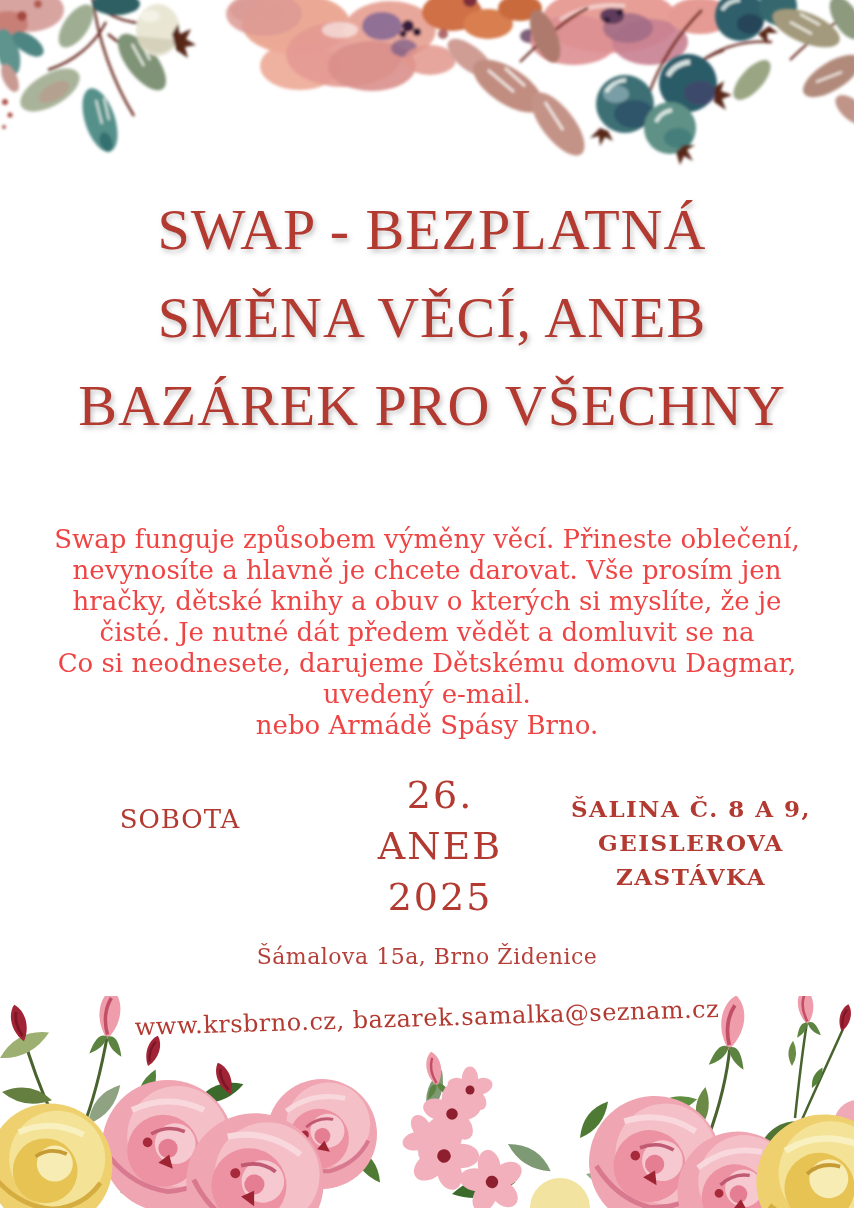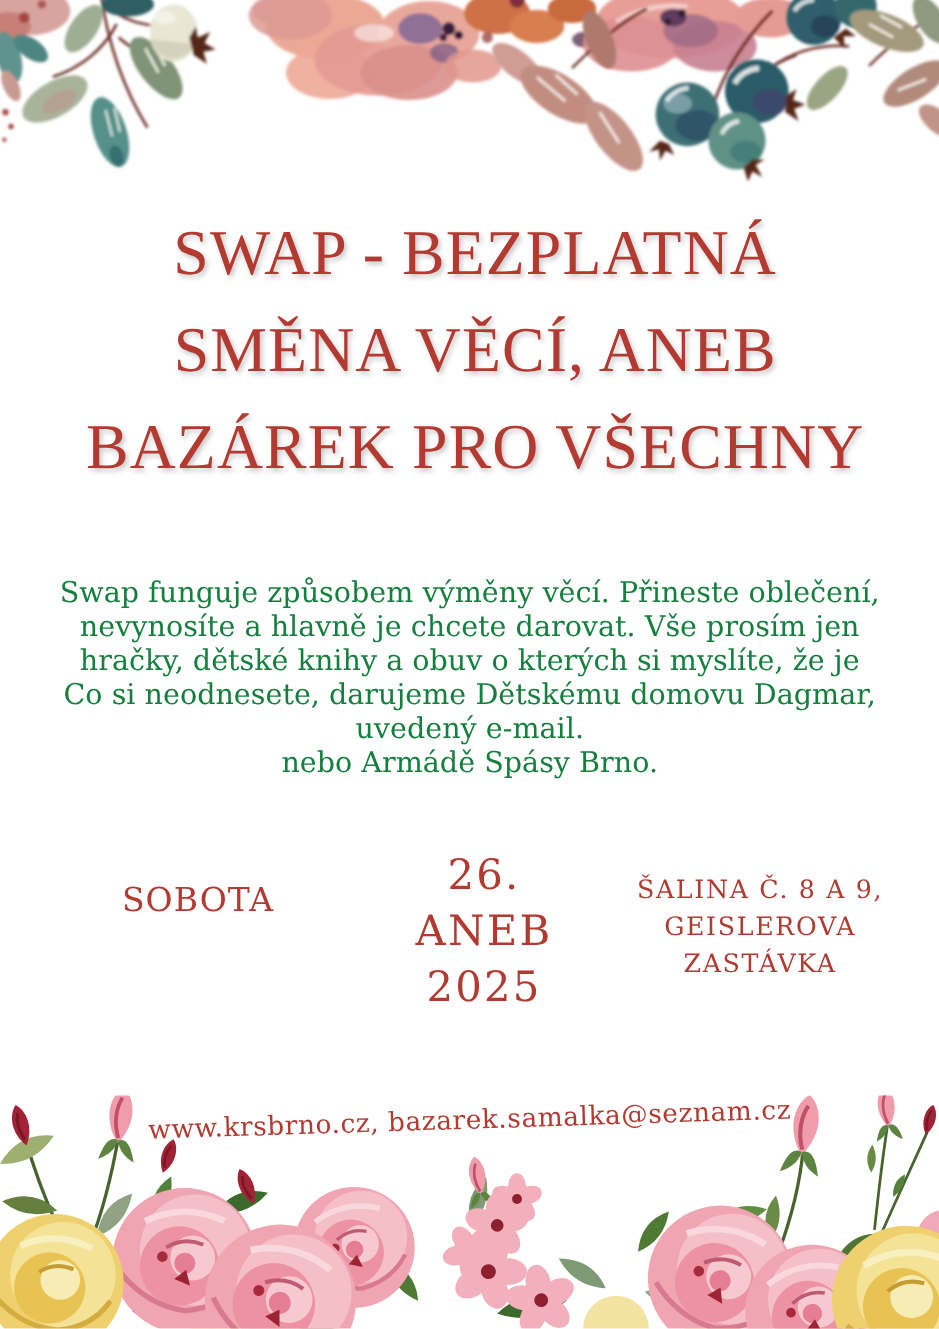--- a/index.html
+++ b/index.html
@@ -19,26 +19,26 @@
     text-align:center;z-index:2;
     font-family:"Liberation Serif", serif;
     font-size:58px;line-height:88px;letter-spacing:1px;
     color:#b23a31;
     text-shadow:2px 3px 5px rgba(90,90,90,0.35);
   }
   .body-block{
     position:absolute;top:524px;left:0;width:100%;
     text-align:center;z-index:2;
     font-size:26px;line-height:31px;
-    color:#15803d;
+    color:#ef4444;
   }
   .detail{position:absolute;text-align:center;z-index:2;color:#b23a31;}
-  .detail-day{left:60px;width:240px;top:800px;font-size:30px;line-height:38px;letter-spacing:1px;}
+  .detail-day{left:60px;width:240px;top:800px;font-size:26px;line-height:38px;letter-spacing:1px;}
   .detail-date{left:330px;width:220px;top:770px;font-size:38px;line-height:51px;letter-spacing:2px;}
-  .detail-location{left:566px;width:250px;top:792px;font-size:23px;line-height:34px;letter-spacing:1.5px;}
+  .detail-location{left:566px;width:250px;top:792px;font-size:23px;line-height:34px;letter-spacing:1.5px;font-weight:bold;}
   .address-line{
     position:absolute;top:944px;left:0;width:100%;text-align:center;z-index:2;
     font-size:22px;letter-spacing:0.5px;color:#b5403a;
   }
   .contact-line{
     position:absolute;top:1004px;left:0;width:100%;text-align:center;z-index:3;
     font-size:24px;letter-spacing:0.5px;color:#b23a31;
     transform:rotate(-1.8deg);
   }
 </style>
@@ -166,20 +166,21 @@
   <div class="title-block">
     <div>SWAP - BEZPLATNÁ</div>
     <div>SMĚNA VĚCÍ, ANEB</div>
     <div>BAZÁREK PRO VŠECHNY</div>
   </div>
 
   <div class="body-block">
     <div>Swap funguje způsobem výměny věcí. Přineste oblečení,</div>
     <div>nevynosíte a hlavně je chcete darovat. Vše prosím jen</div>
     <div>hračky, dětské knihy a obuv o kterých si myslíte, že je</div>
+    <div>čisté. Je nutné dát předem vědět a domluvit se na</div>
     <div>Co si neodnesete, darujeme Dětskému domovu Dagmar,</div>
     <div>uvedený e-mail.</div>
     <div>nebo Armádě Spásy Brno.</div>
   </div>
 
   <div class="detail detail-day">
     <div>SOBOTA</div>
   </div>
 
   <div class="detail detail-date">
@@ -187,20 +188,21 @@
     <div>ANEB</div>
     <div>2025</div>
   </div>
 
   <div class="detail detail-location">
     <div>ŠALINA Č. 8 A 9,</div>
     <div>GEISLEROVA</div>
     <div>ZASTÁVKA</div>
   </div>
 
+  <div class="address-line">Šámalova 15a, Brno Židenice</div>
 
   <div class="contact-line">www.krsbrno.cz, bazarek.samalka@seznam.cz</div>
 
   <svg class="deco bottom" width="854" height="212" viewBox="0 0 854 212" aria-hidden="true">
     <defs>
       <path id="leafB" d="M0,0 Q23,-16 46,-2 Q23,12 0,0 Z"></path>
       <g id="roseP">
         <circle r="55" fill="#f0a5b2"></circle>
         <circle cx="8" cy="-8" r="42" fill="#f5bfc8"></circle>
         <circle cx="-4" cy="4" r="30" fill="#ec92a2"></circle>

